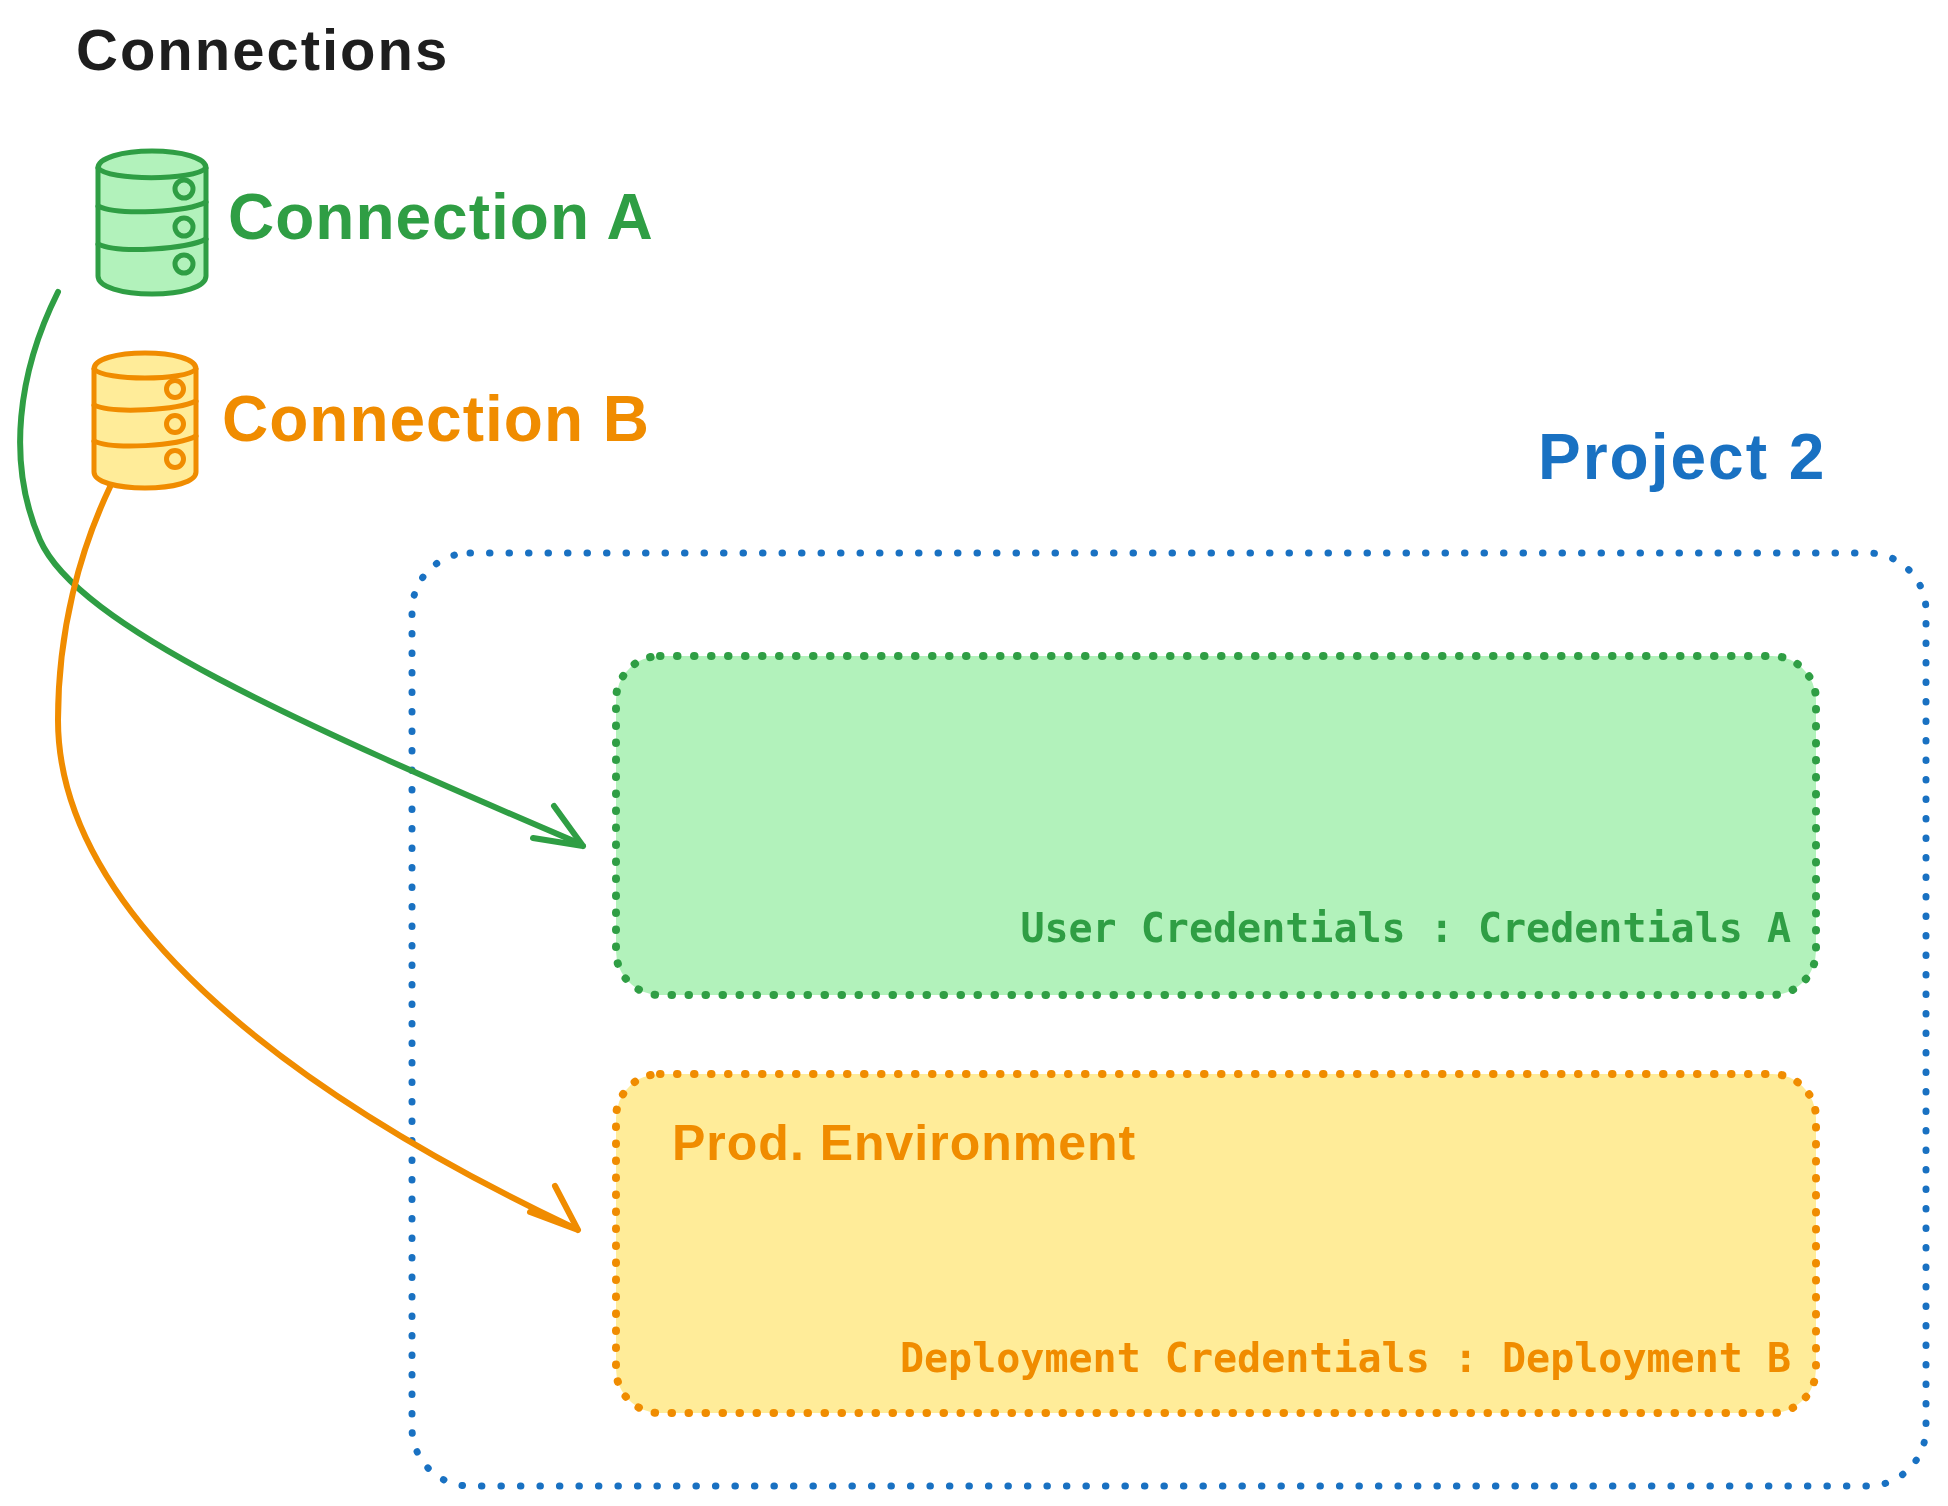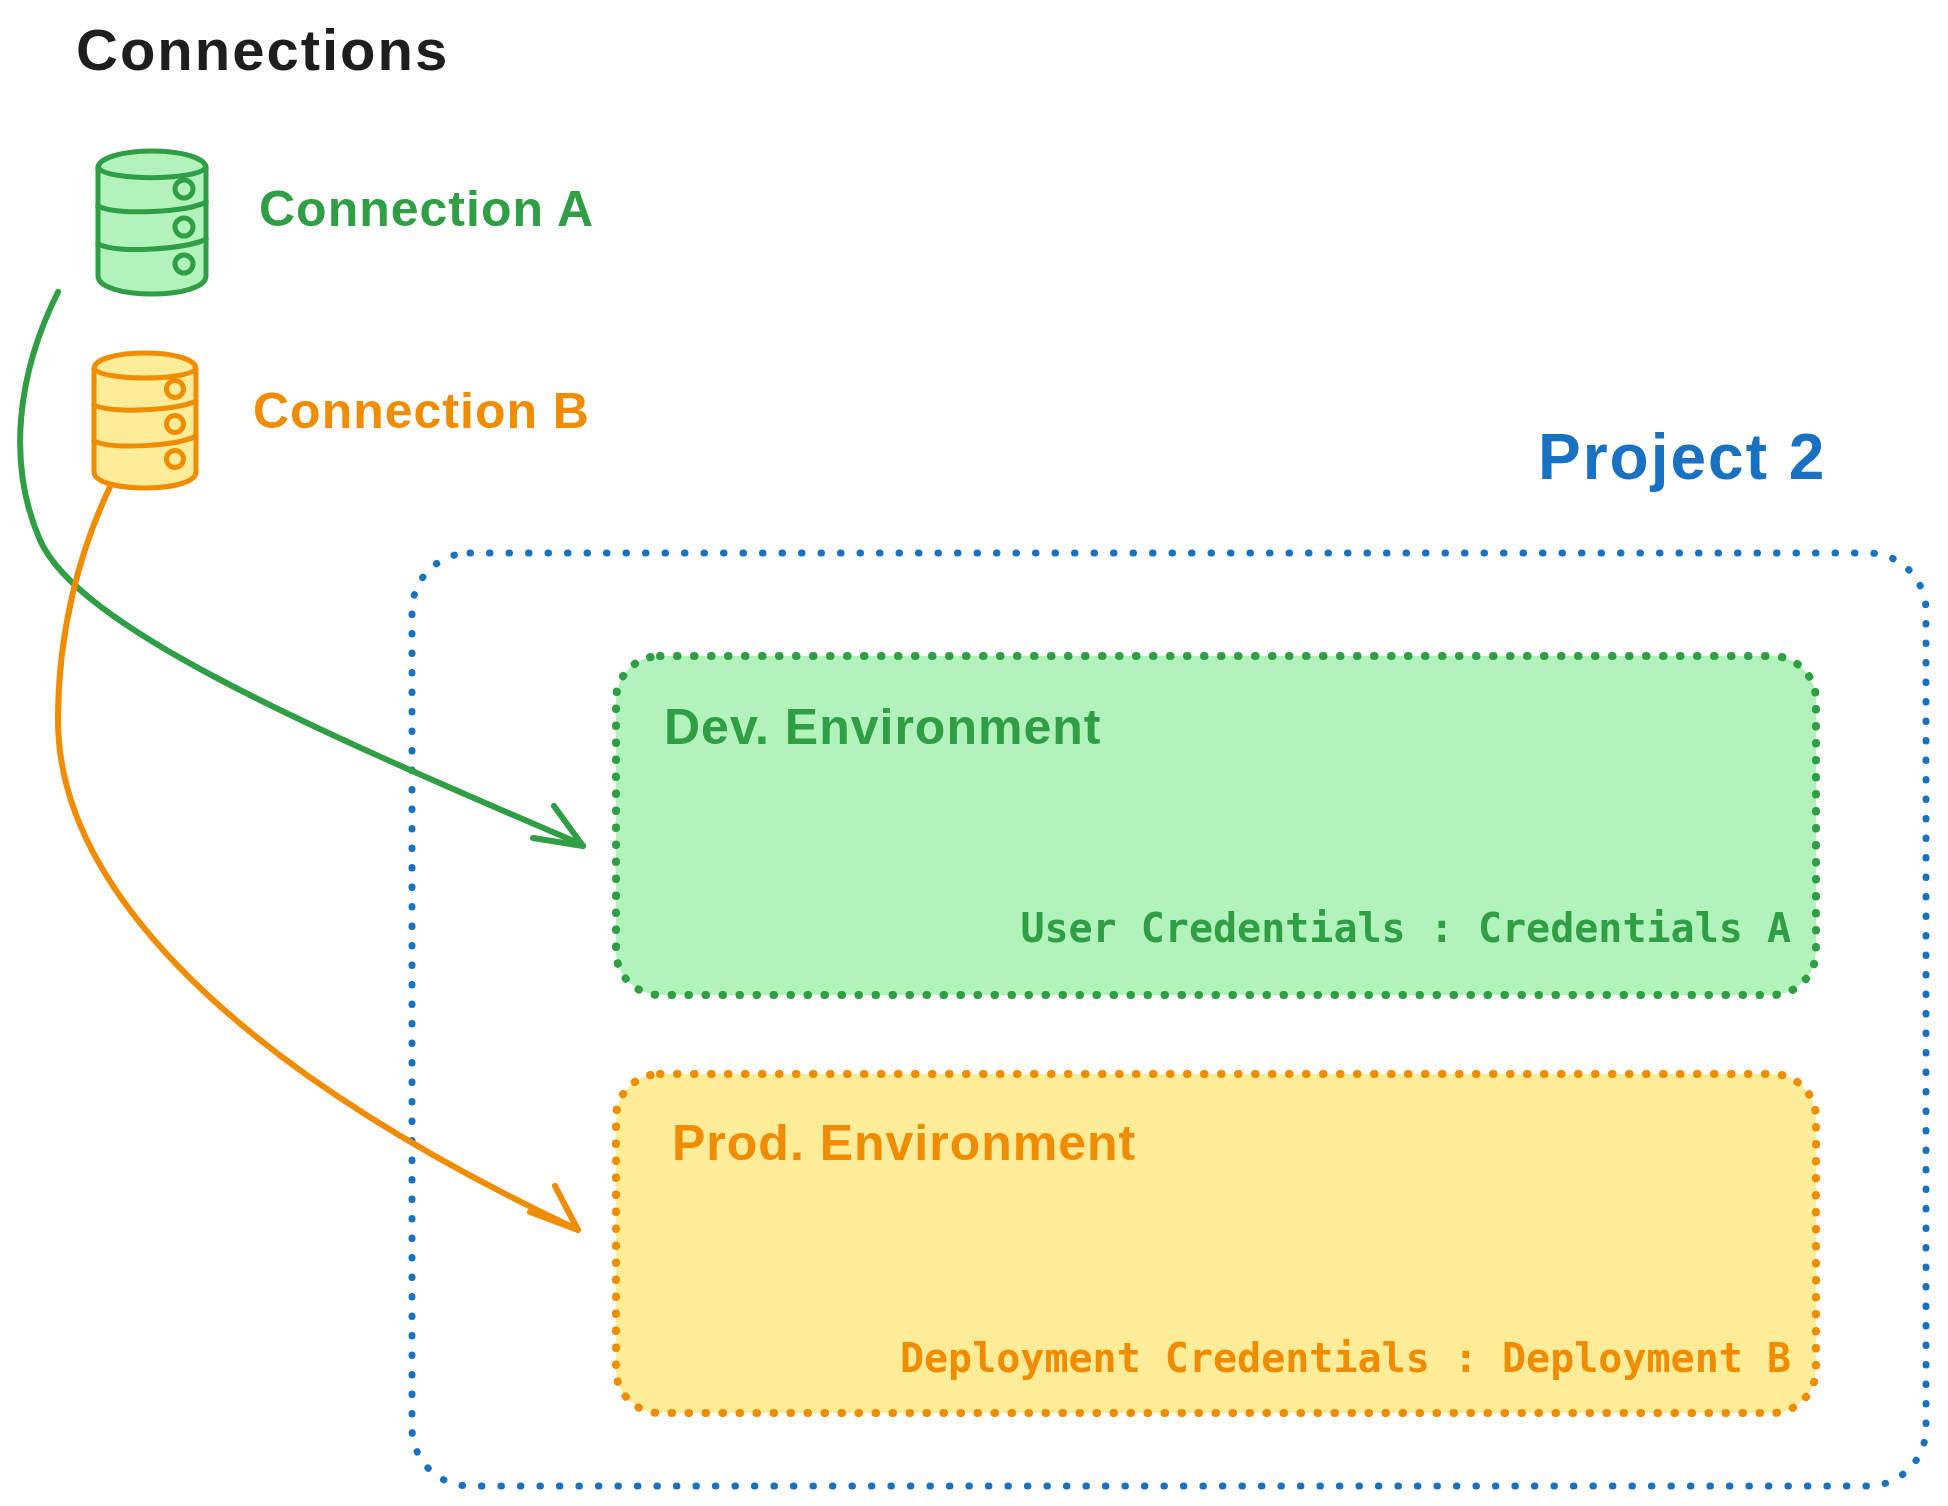--- a/index.html
+++ b/index.html
@@ -11,21 +11,21 @@
     font-family:"Liberation Sans", sans-serif;
   }
   .layer{position:absolute;left:0;top:0;}
   .label{position:absolute;white-space:nowrap;line-height:1.1;}
 
   .title-main{
     left:76px;top:18px;
     font-size:58px;font-weight:700;letter-spacing:2px;
     color:var(--text-black,#1e1e1e);
   }
-  .conn-label{font-size:50px;font-weight:700;letter-spacing:1px;margin-left:31px;}
+  .conn-label{font-size:64px;font-weight:700;letter-spacing:1px;}
   .conn-a{left:228px;top:182px;color:var(--green-stroke,#2f9e44);}
   .conn-b{left:222px;top:384px;color:var(--orange-stroke,#f08c00);}
 
   .project-title{
     left:1538px;top:422px;
     font-size:64px;font-weight:700;letter-spacing:2px;
     color:var(--blue-stroke,#1971c2);
   }
   .env-title{font-size:50px;font-weight:700;letter-spacing:1px;}
   .dev-title{left:664px;top:700px;color:var(--green-stroke,#2f9e44);}
@@ -104,20 +104,19 @@
   </svg>
 
   <div class="label title-main">Connections</div>
 
   <div class="label conn-label conn-a">Connection A</div>
 
   <div class="label conn-label conn-b">Connection B</div>
 
   <div class="label project-title">Project 2</div>
 
-  <div class="label env-title dev-title">Dev. Environment</div>
 
   <div class="label cred-line dev-cred">User Credentials : Credentials A</div>
 
   <div class="label env-title prod-title">Prod. Environment</div>
 
   <div class="label cred-line prod-cred">Deployment Credentials : Deployment B</div>
 </div>
 
 </body></html>

